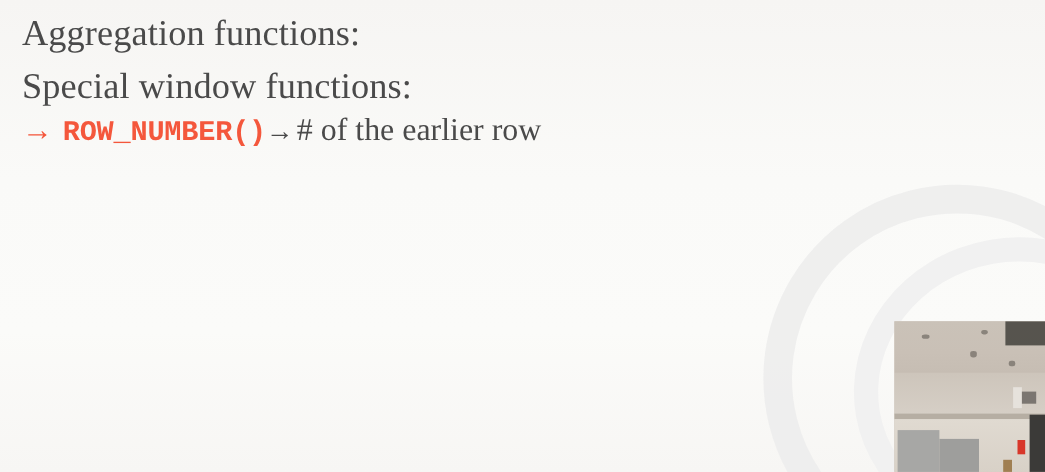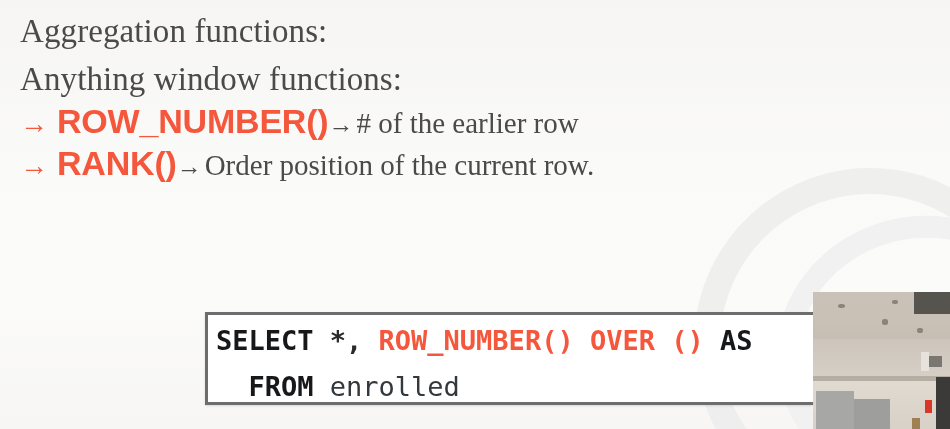--- a/index.html
+++ b/index.html
@@ -82,24 +82,24 @@
   }
   .arrow-accent { color: #f4573c; }
   .arrow-inline {
     font-size: 25px;
     color: #4a4a4a;
     display: inline-block;
     padding: 0 3px 0 0;
   }
 
   .fn {
-    font-family: Liberation Sans, sans-serif;
+    font-family: Liberation Mono, monospace;
     font-weight: bold;
     color: #f4573c;
-    font-size: 34px;
+    font-size: 26px;
     letter-spacing: -0.2px;
   }
 
   .tail { color: #4a4a4a; }
 
   
   #code-box {
     position: absolute;
     left: 205px;
     top: 312px;
@@ -206,35 +206,28 @@
 <div id="slide">
 
   <div class="swoosh swoosh-a"></div>
   <div class="swoosh swoosh-b"></div>
 
   <div class="text-block">
 
     <div class="line heading">Aggregation functions:</div>
 
 
-    <div class="line heading">Anything window functions:</div>
+    <div class="line heading">Special window functions:</div>
 
     <div class="line bullet">
       <span class="arrow arrow-accent">→</span><span class="fn">ROW_NUMBER()</span><span class="arrow-inline">→</span><span class="tail"># of the earlier row</span>
     </div>
 
-    <div class="line bullet">
-      <span class="arrow arrow-accent">→</span><span class="fn">RANK()</span><span class="arrow-inline">→</span><span class="tail">Order position of the current row.</span>
-    </div>
   </div>
 
-  <div id="code-box">
-    <div class="code"><span class="kw">SELECT</span><span class="op"> *, </span><span class="fnc">ROW_NUMBER() OVER ()</span><span class="kw"> AS</span></div>
-    <div class="code"><span class="kw">  FROM</span><span class="ident"> enrolled</span></div>
-  </div>
 
   <div id="webcam-overlay">
     <div class="cam-ceiling"></div>
     <div class="cam-ceiling-dark"></div>
     <div class="cam-speck" style="left:18%;top:9%;width:5%;height:3%;"></div>
     <div class="cam-speck" style="left:58%;top:6%;width:4%;height:3%;"></div>
     <div class="cam-speck" style="left:50%;top:20%;width:5%;height:4%;"></div>
     <div class="cam-speck" style="left:76%;top:26%;width:4%;height:4%;"></div>
     <div class="cam-upperwall"></div>
     <div class="cam-fixture"></div>

